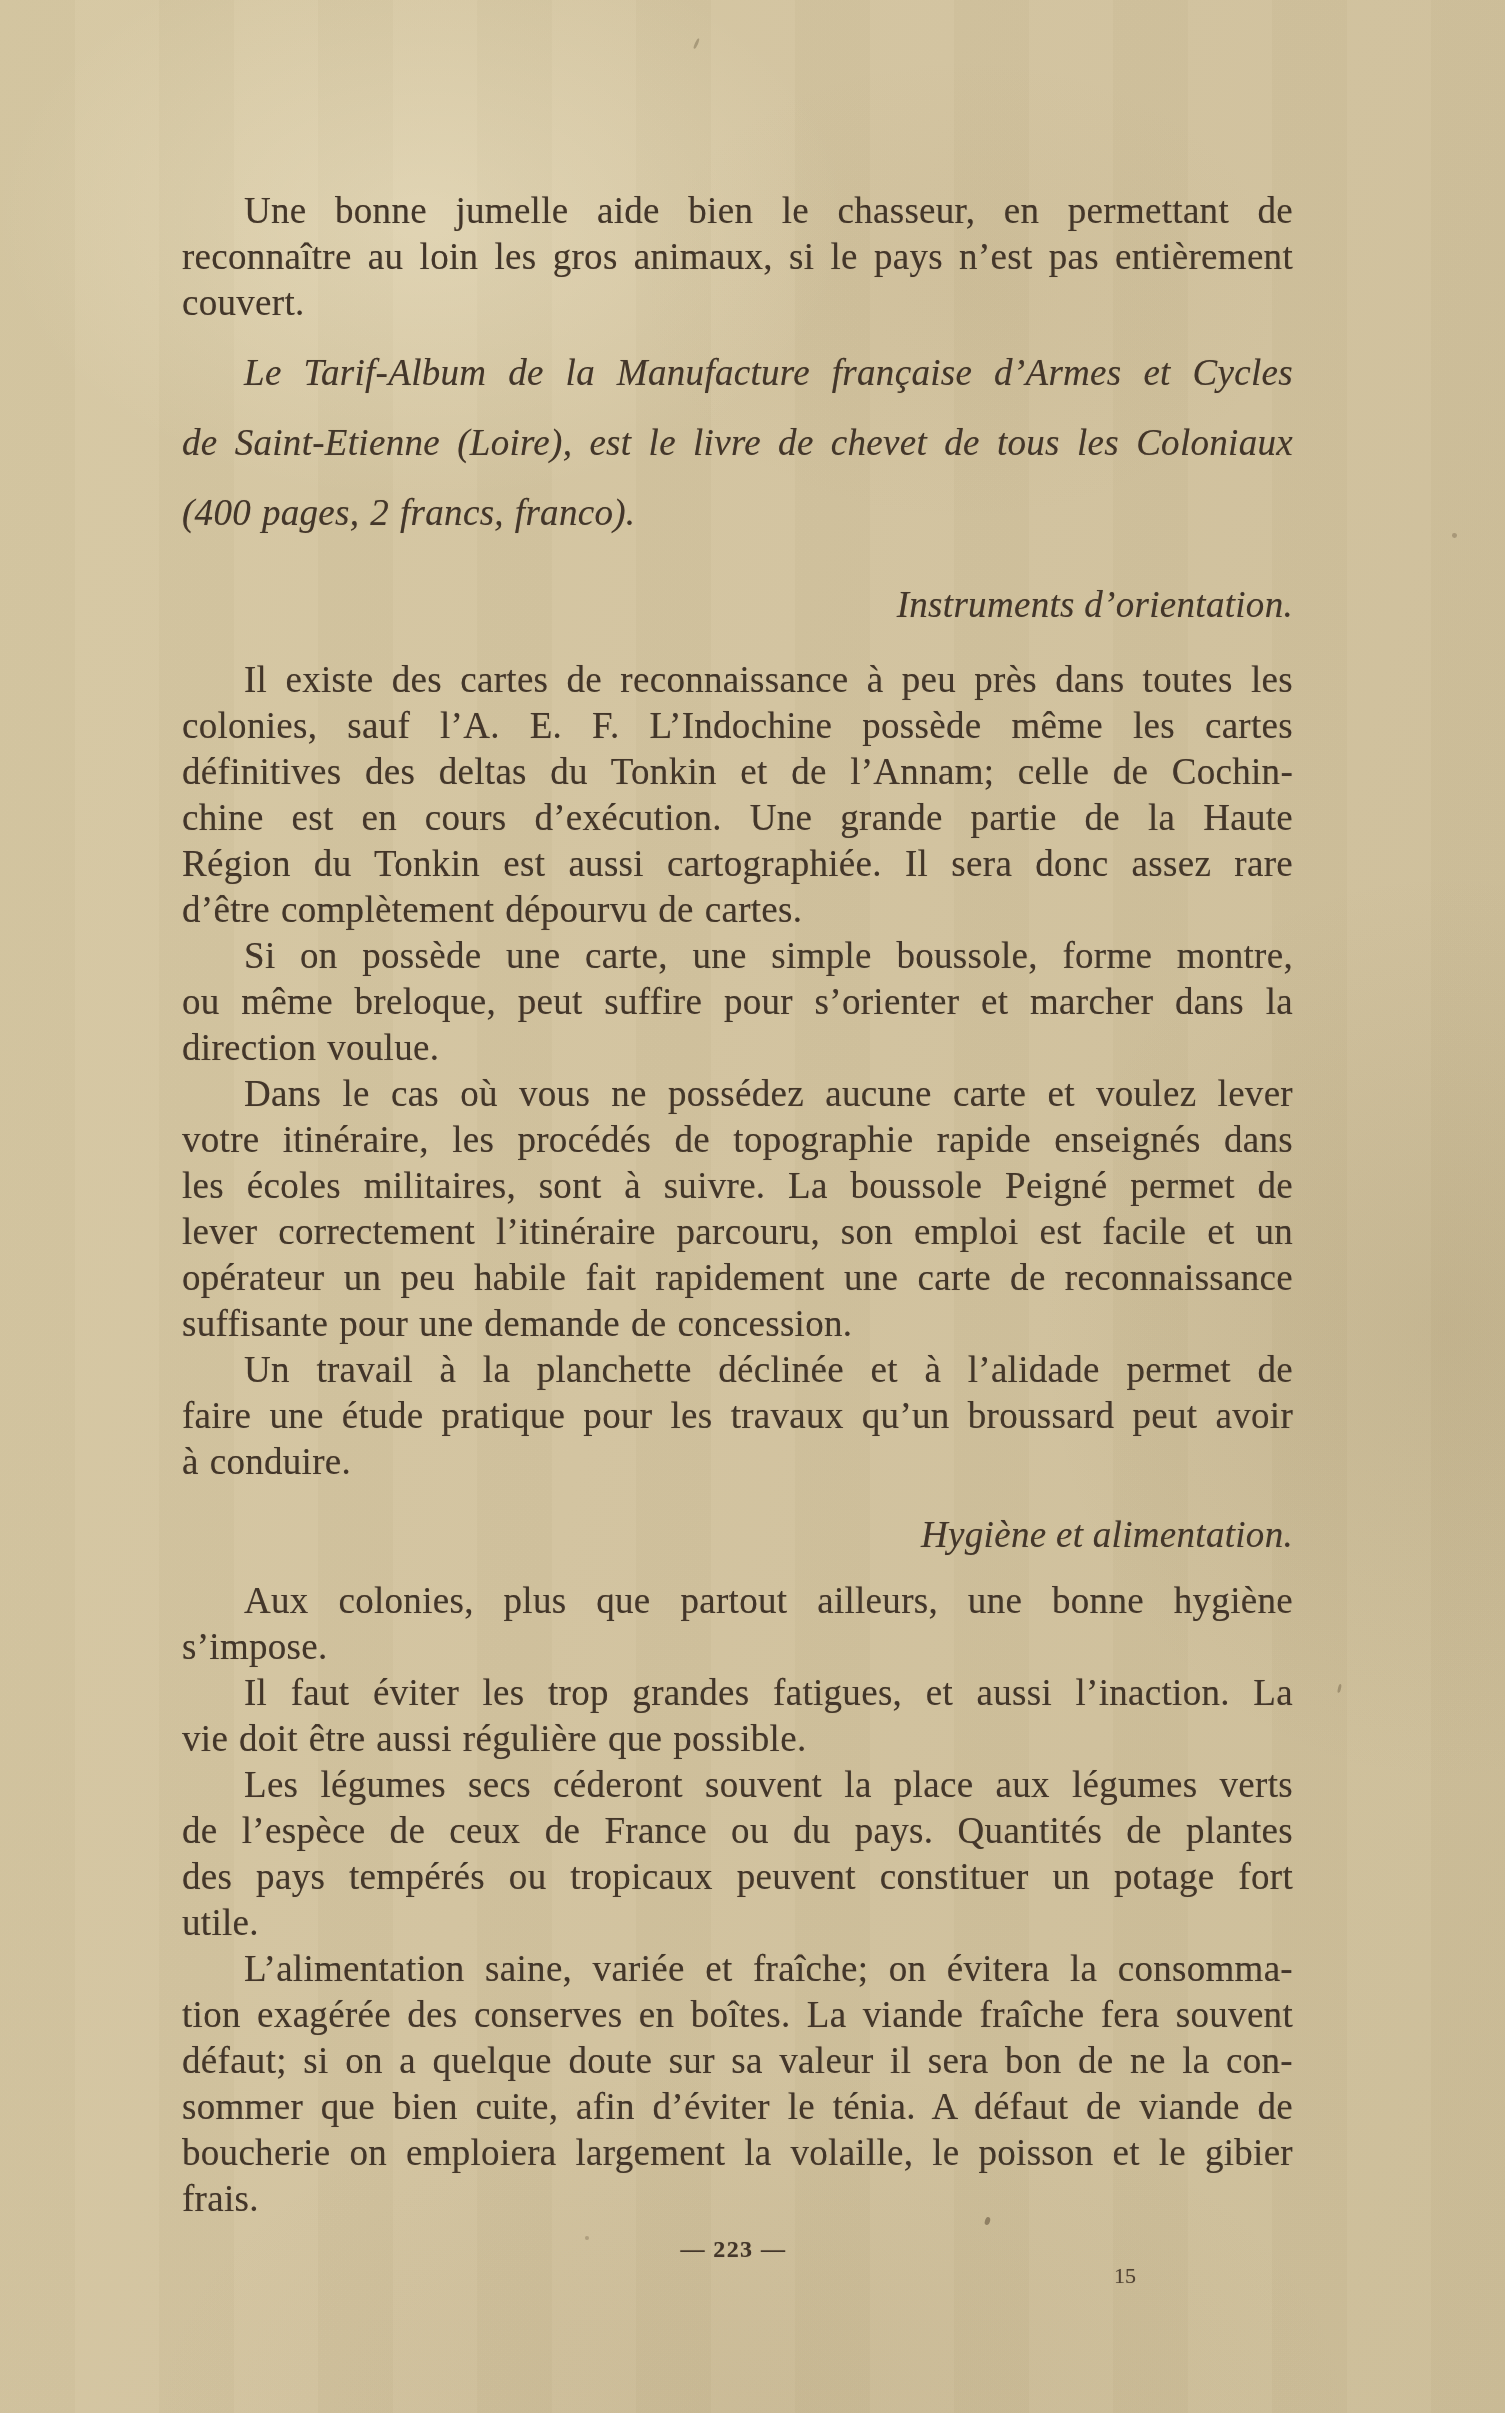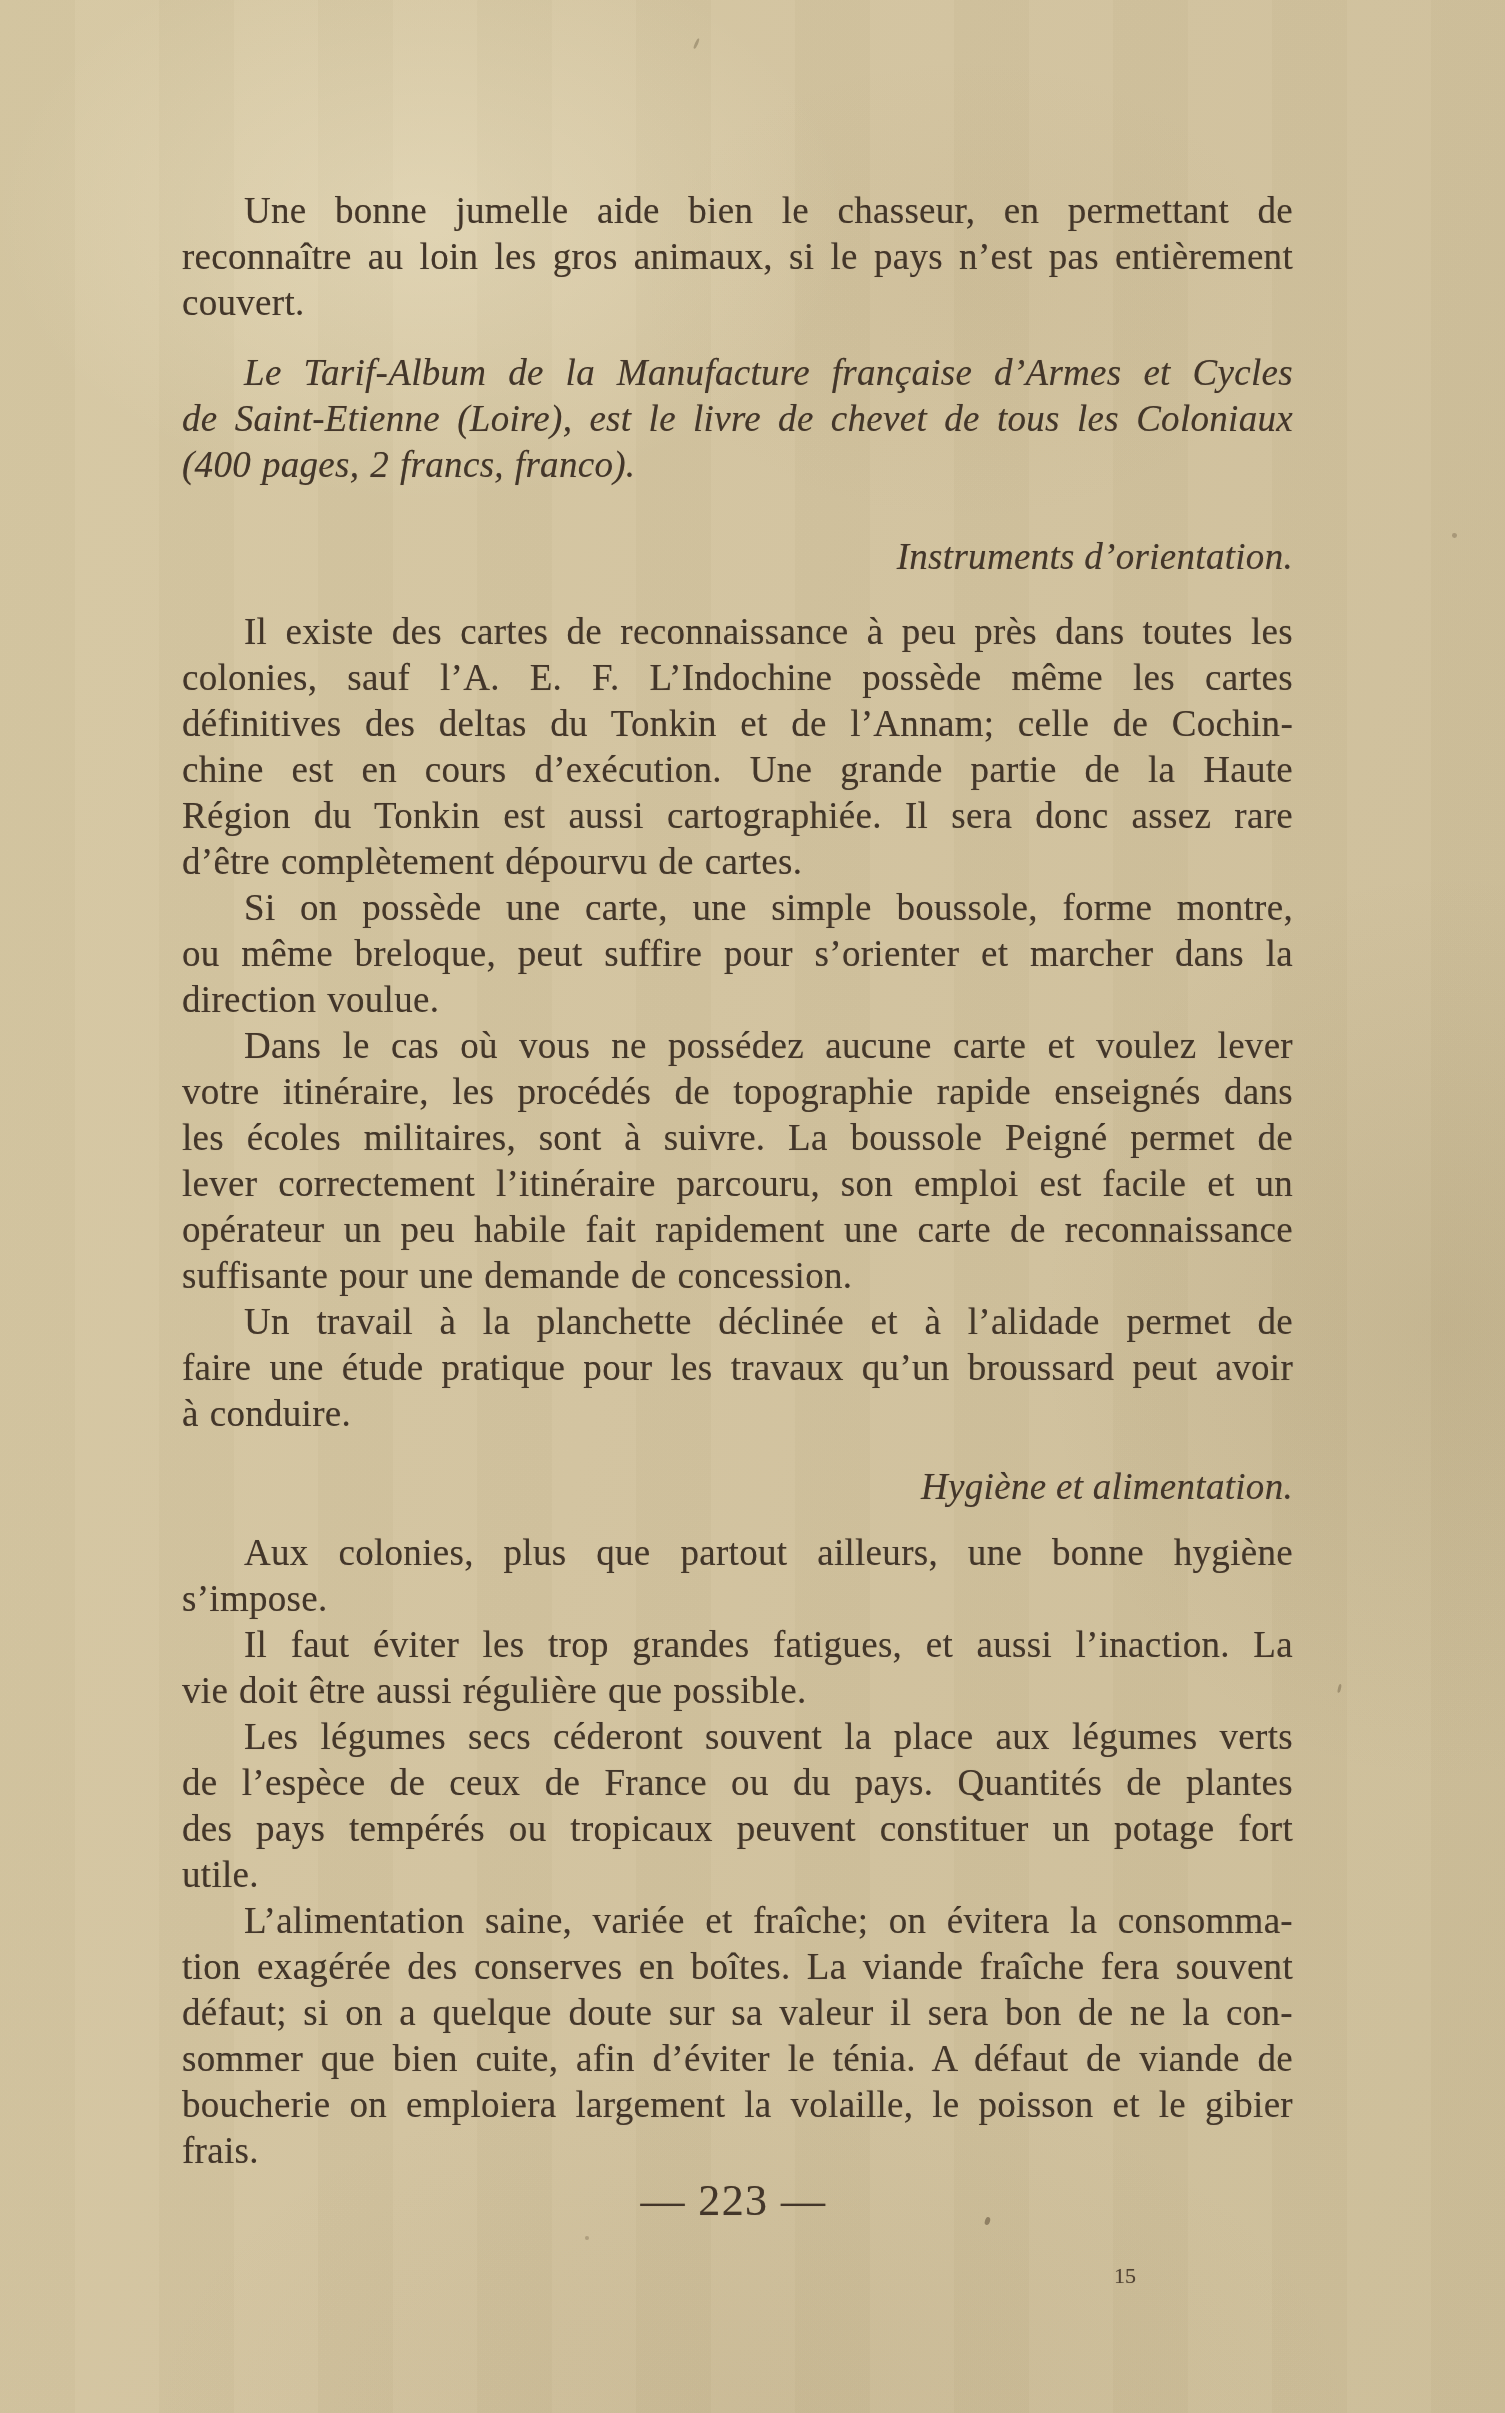--- a/index.html
+++ b/index.html
@@ -36,42 +36,43 @@
     line-height: 46px;
     letter-spacing: 0.3px;
     word-spacing: 1.4px;
     white-space: normal;
     text-align: justify;
     text-align-last: justify;
     text-shadow: 0 0 0.7px rgba(62, 48, 32, 0.45);
   }
   .line.last { text-align-last: left; }
   .line.first { padding-left: 62px; }
-  .italic .line { font-style: italic; }
+  .italic .line { font-style: italic; margin-top: 24px; }
   .heading {
     font-size: 37px;
     line-height: 46px;
     font-style: italic;
     text-align: right;
     letter-spacing: 0.3px;
     text-shadow: 0 0 0.7px rgba(62, 48, 32, 0.45);
   }
   .mt-p2 { margin-top: 24.4px; }
   .mt-h1 { margin-top: 46px; }
   .mt-p3 { margin-top: 28.5px; }
   .mt-h2 { margin-top: 27px; }
   .mt-p7 { margin-top: 20.4px; }
   .pageno {
     margin-top: 4.1px;
-    font-size: 44px;
+    font-size: 24px;
     line-height: 46px;
     text-align: center;
     letter-spacing: 1.4px;
     text-shadow: 0 0 0.7px rgba(62, 48, 32, 0.45);
     transform: translateX(-4.1px);
+    font-weight: bold;
   }
   .signature {
     position: absolute;
     left: 1114px;
     top: 2250px;
     font-size: 22px;
     line-height: 35px;
     color: #514334;
     text-shadow: 0 0 0.7px rgba(62, 48, 32, 0.4);
     margin-top: 8px;

